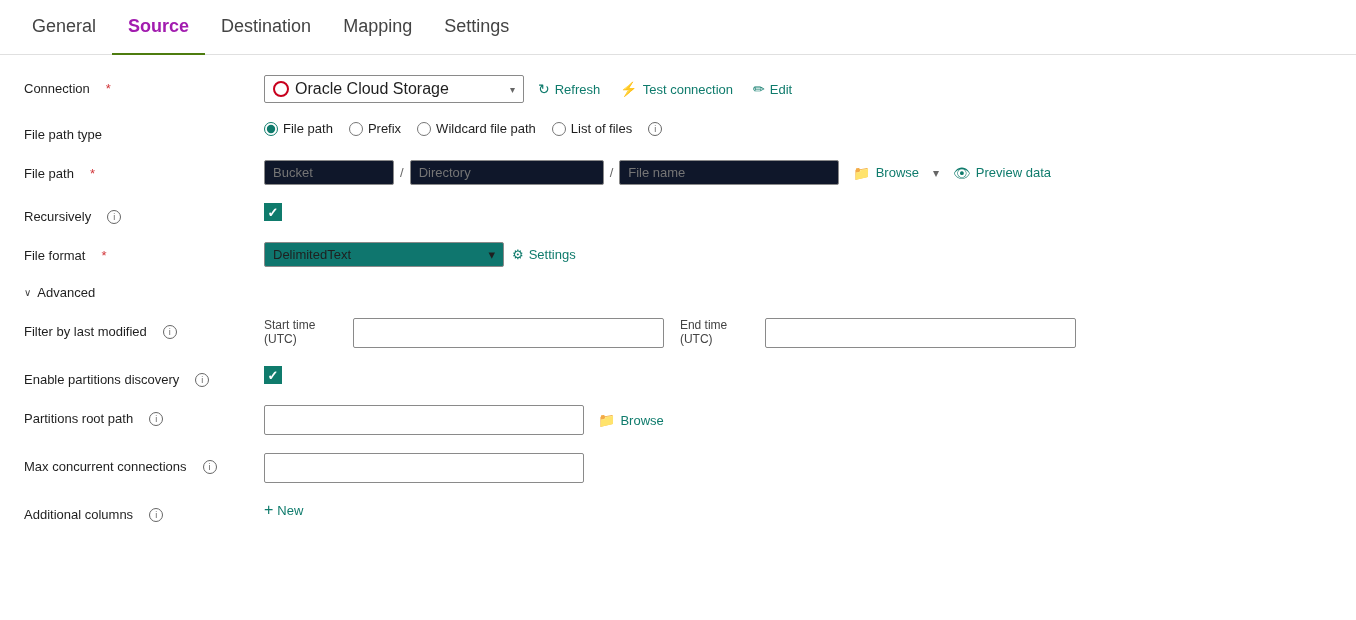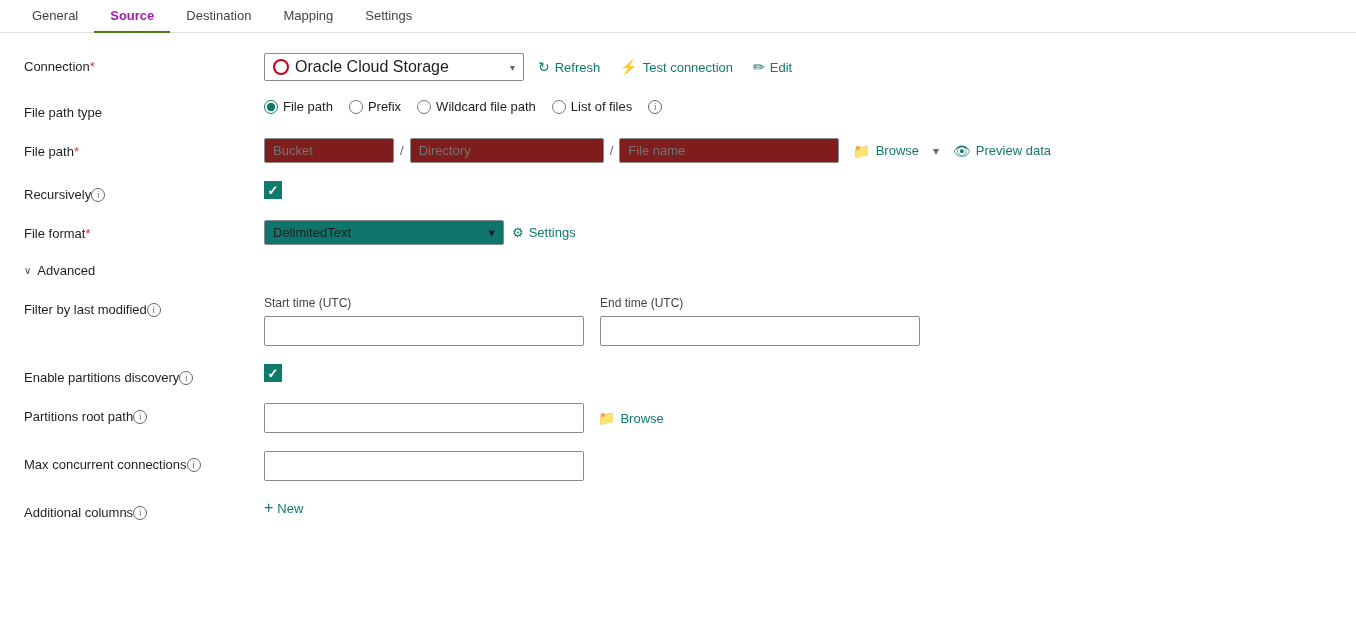--- a/index.html
+++ b/index.html
@@ -1,25 +1,25 @@
 <!DOCTYPE html>
 <html><head>
   <meta charset="utf-8">
   <style>
     * { box-sizing: border-box; margin: 0; padding: 0; }
     body { font-family: 'Segoe UI', sans-serif; font-size: 13px; color: #1f1f1f; background: #fff; }
 
     .tabs { display: flex; border-bottom: 1px solid #e0e0e0; padding: 0 16px; }
-    .tab { padding: 8px 16px; cursor: pointer; font-size: 13px; color: #444; border-bottom: 2px solid transparent; margin-bottom: -1px; }
+    .tab { padding: 16px 16px; cursor: pointer; font-size: 18px; color: #444; border-bottom: 2px solid transparent; margin-bottom: -1px; }
     .tab.active { color: #a21caf; border-bottom: 2px solid #4d7c0f; font-weight: 700; }
 
     .content { padding: 20px 24px; max-width: 1100px; }
 
     .form-row { display: flex; align-items: flex-start; margin-bottom: 18px; }
-    .form-label { width: 240px; min-width: 240px; padding-top: 6px; font-size: 13px; color: #1f1f1f; display: flex; align-items: center; gap: 0; }
+    .form-label { width: 240px; min-width: 240px; padding-top: 6px; font-size: 13px; color: #1f1f1f; display: flex; align-items: center; gap: 16px; }
     .form-label .required { color: #d13438; }
     .form-controls { display: flex; align-items: center; gap: 8px; flex-wrap: wrap; }
 
     .info-icon { display: inline-flex; align-items: center; justify-content: center; width: 14px; height: 14px; border: 1px solid #666; border-radius: 50%; font-size: 9px; color: #666; cursor: pointer; }
 
     
     .connection-dropdown { display: flex; align-items: center; border: 1px solid #8a8a8a; border-radius: 2px; padding: 4px 8px; min-width: 260px; justify-content: space-between; background: #fff; cursor: pointer; }
     .connection-dropdown .conn-icon { width: 16px; height: 16px; border-radius: 50%; border: 2px solid #c8001d; margin-right: 6px; display: inline-block; }
     .connection-dropdown .conn-text { flex: 1; font-size: 16px; }
     .connection-dropdown .chevron { color: #666; font-size: 10px; }
@@ -27,21 +27,21 @@
     .action-btn { display: flex; align-items: center; gap: 5px; color: #0f7b6c; cursor: pointer; font-size: 13px; padding: 4px 6px; border: none; background: none; }
     .action-btn .icon { font-size: 14px; }
 
     
     .radio-group { display: flex; align-items: center; gap: 16px; }
     .radio-option { display: flex; align-items: center; gap: 5px; cursor: pointer; font-size: 13px; }
     .radio-input { width: 14px; height: 14px; accent-color: #0f7b6c; cursor: pointer; }
 
     
     .filepath-group { display: flex; align-items: center; gap: 4px; }
-    .filepath-input { border: 1px solid #8a8a8a; border-radius: 2px; padding: 4px 8px; font-size: 13px; color: #999; background: #7f1d1d; }
+    .filepath-input { border: 1px solid #8a8a8a; border-radius: 2px; padding: 4px 8px; font-size: 13px; color: #999; background: #0f172a; }
     .filepath-input.bucket { width: 130px; }
     .filepath-input.directory { width: 194px; }
     .filepath-input.filename { width: 220px; }
     .separator { color: #666; font-size: 13px; padding: 0 2px; }
 
     
     .checkbox-styled { width: 18px; height: 18px; background: #0f7b6c; border: none; display: flex; align-items: center; justify-content: center; cursor: pointer; }
     .checkbox-styled .checkmark { color: white; font-size: 13px; font-weight: bold; }
 
     
@@ -51,21 +51,21 @@
     
     .settings-btn { display: flex; align-items: center; gap: 5px; color: #0f7b6c; cursor: pointer; font-size: 13px; border: none; background: none; }
 
     
     .advanced-toggle { display: flex; align-items: center; gap: 6px; color: #1f1f1f; cursor: pointer; font-size: 13px; margin-bottom: 18px; }
     .advanced-toggle .chevron { font-size: 10px; color: #444; }
 
     
     .date-input { border: 1px solid #8a8a8a; border-radius: 2px; padding: 4px 8px; font-size: 13px; width: 320px; height: 30px; background: #fff; }
 
-    .datetime-group { display: flex; flex-direction: column; gap: 4px; }
+    .datetime-group { display: flex; gap: 4px; }
     .datetime-label { font-size: 12px; color: #444; margin-bottom: 2px; }
 
     .filter-controls { display: flex; gap: 16px; }
 
     
     .new-btn { display: flex; align-items: center; gap: 4px; color: #0f7b6c; cursor: pointer; font-size: 13px; border: none; background: none; }
     .new-btn .plus { font-size: 16px; font-weight: 300; }
   </style>
 </head>
 <body>

